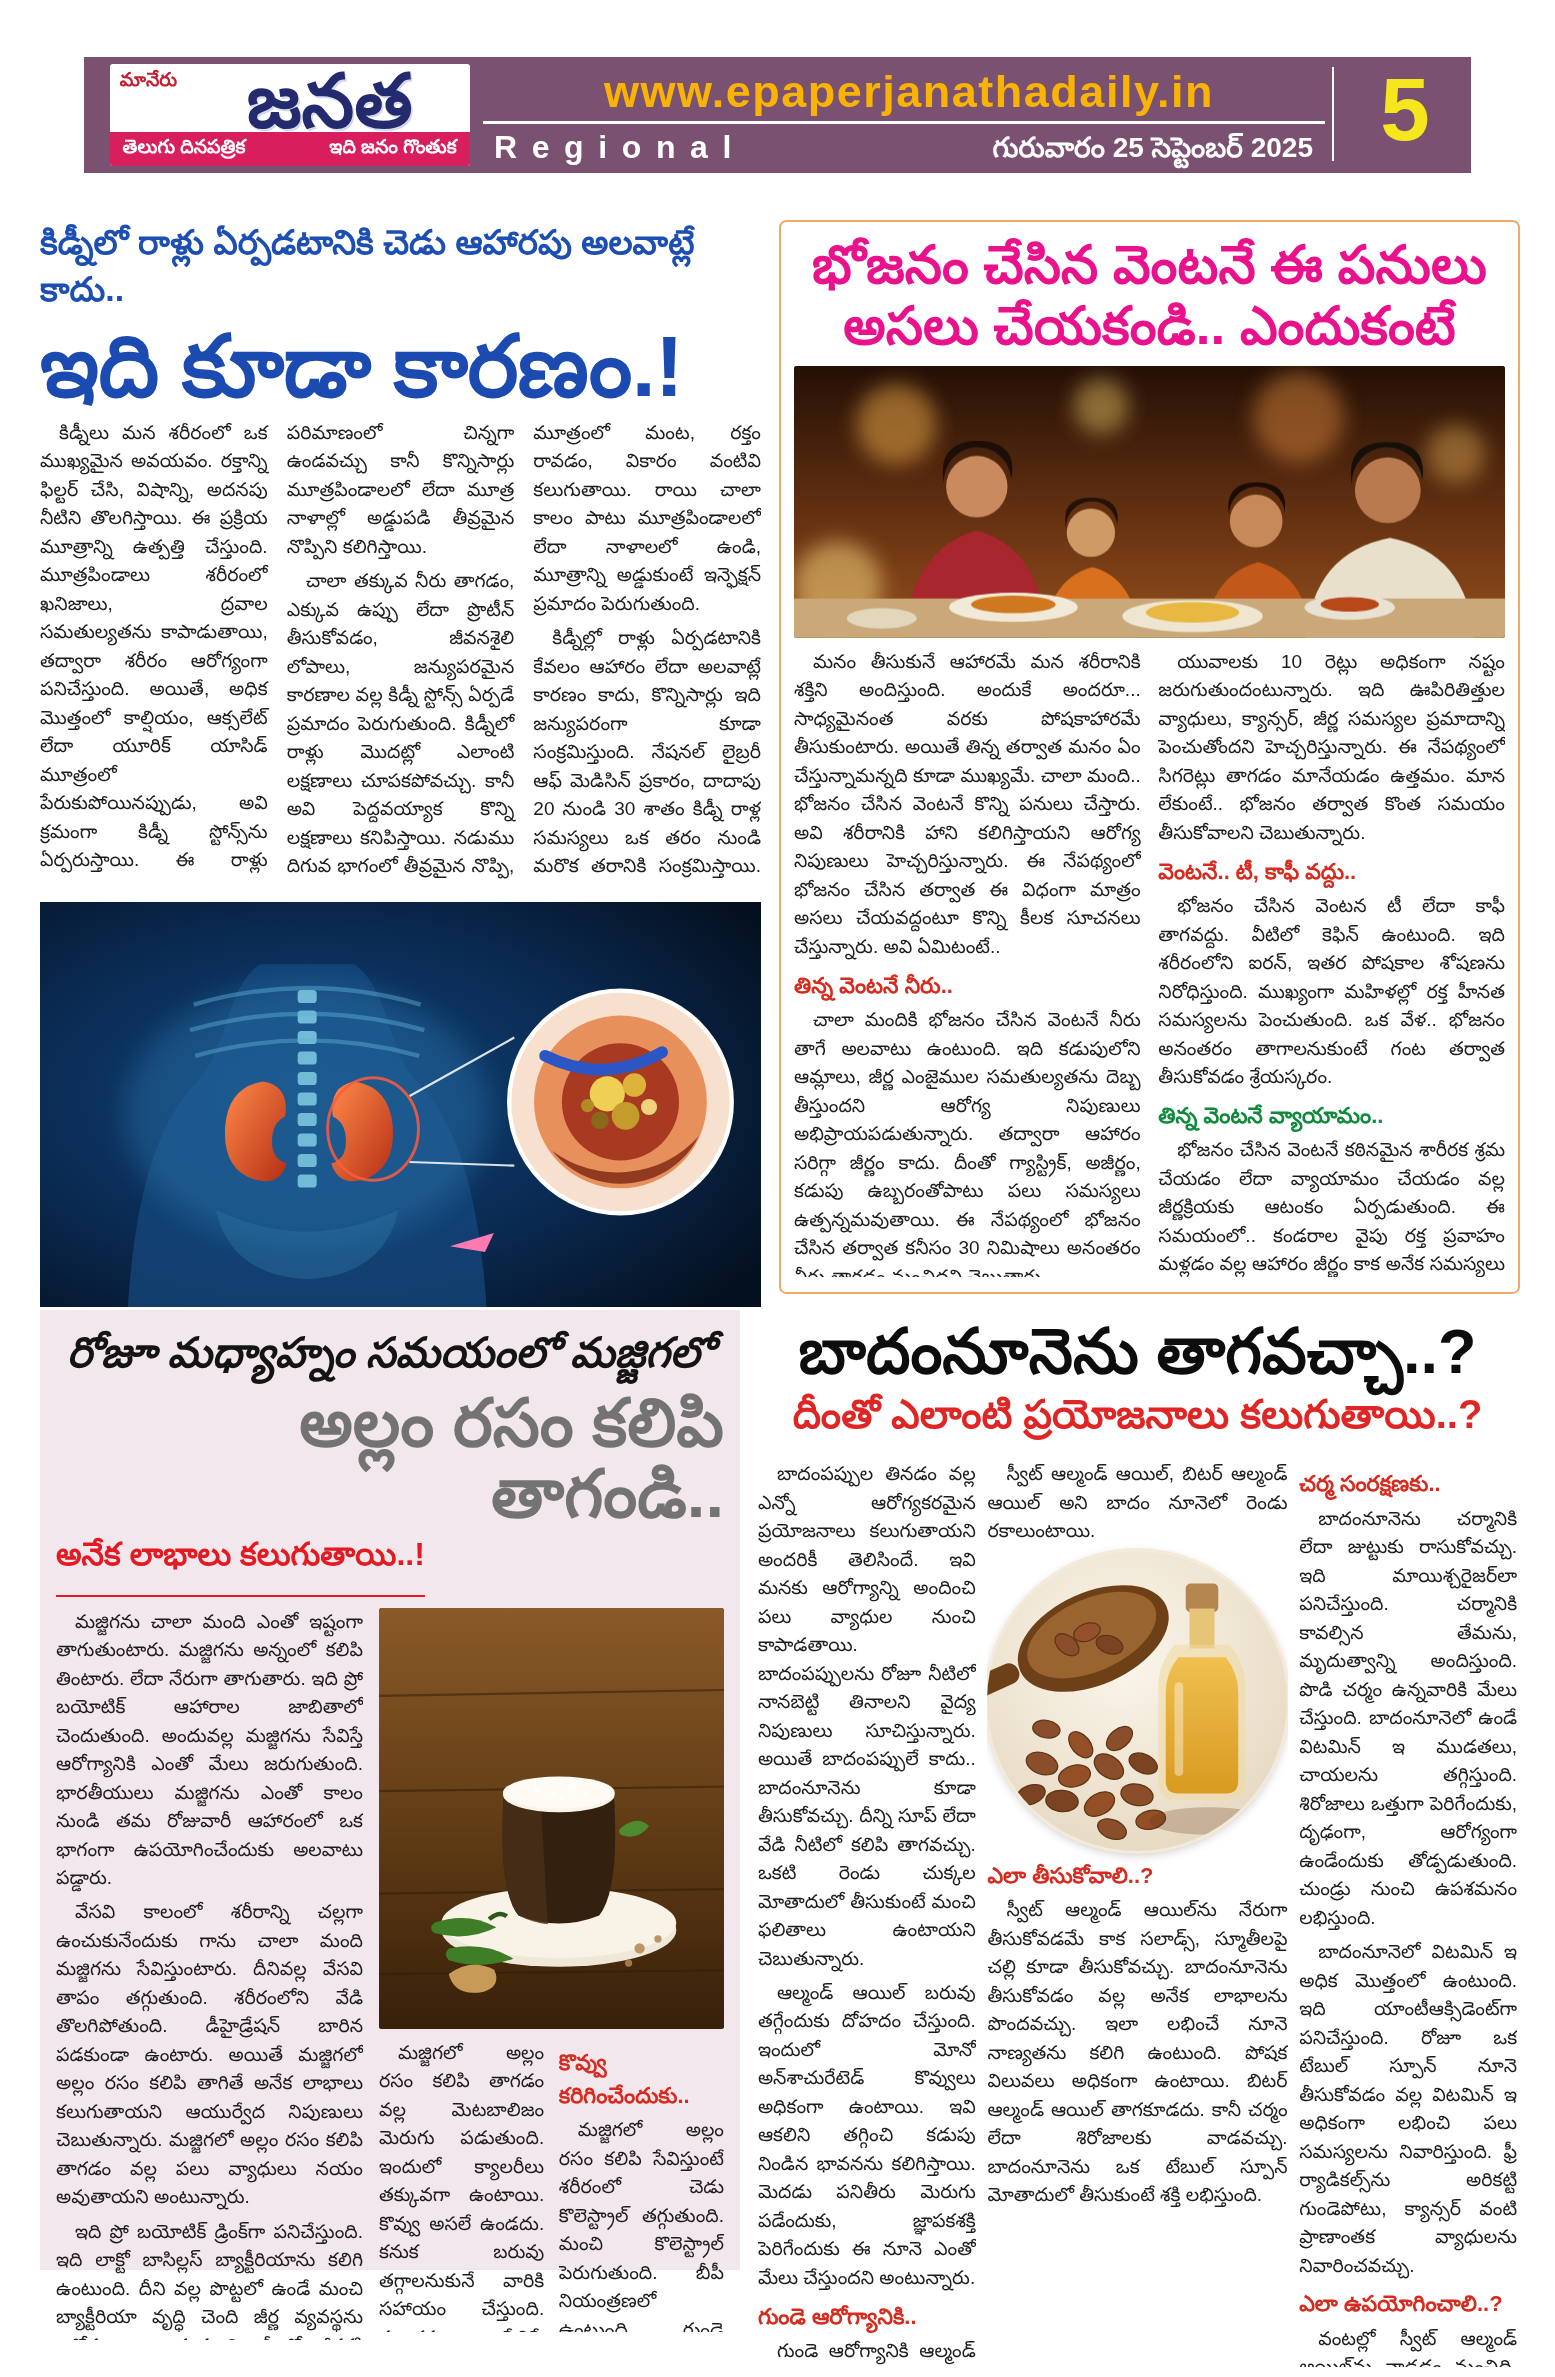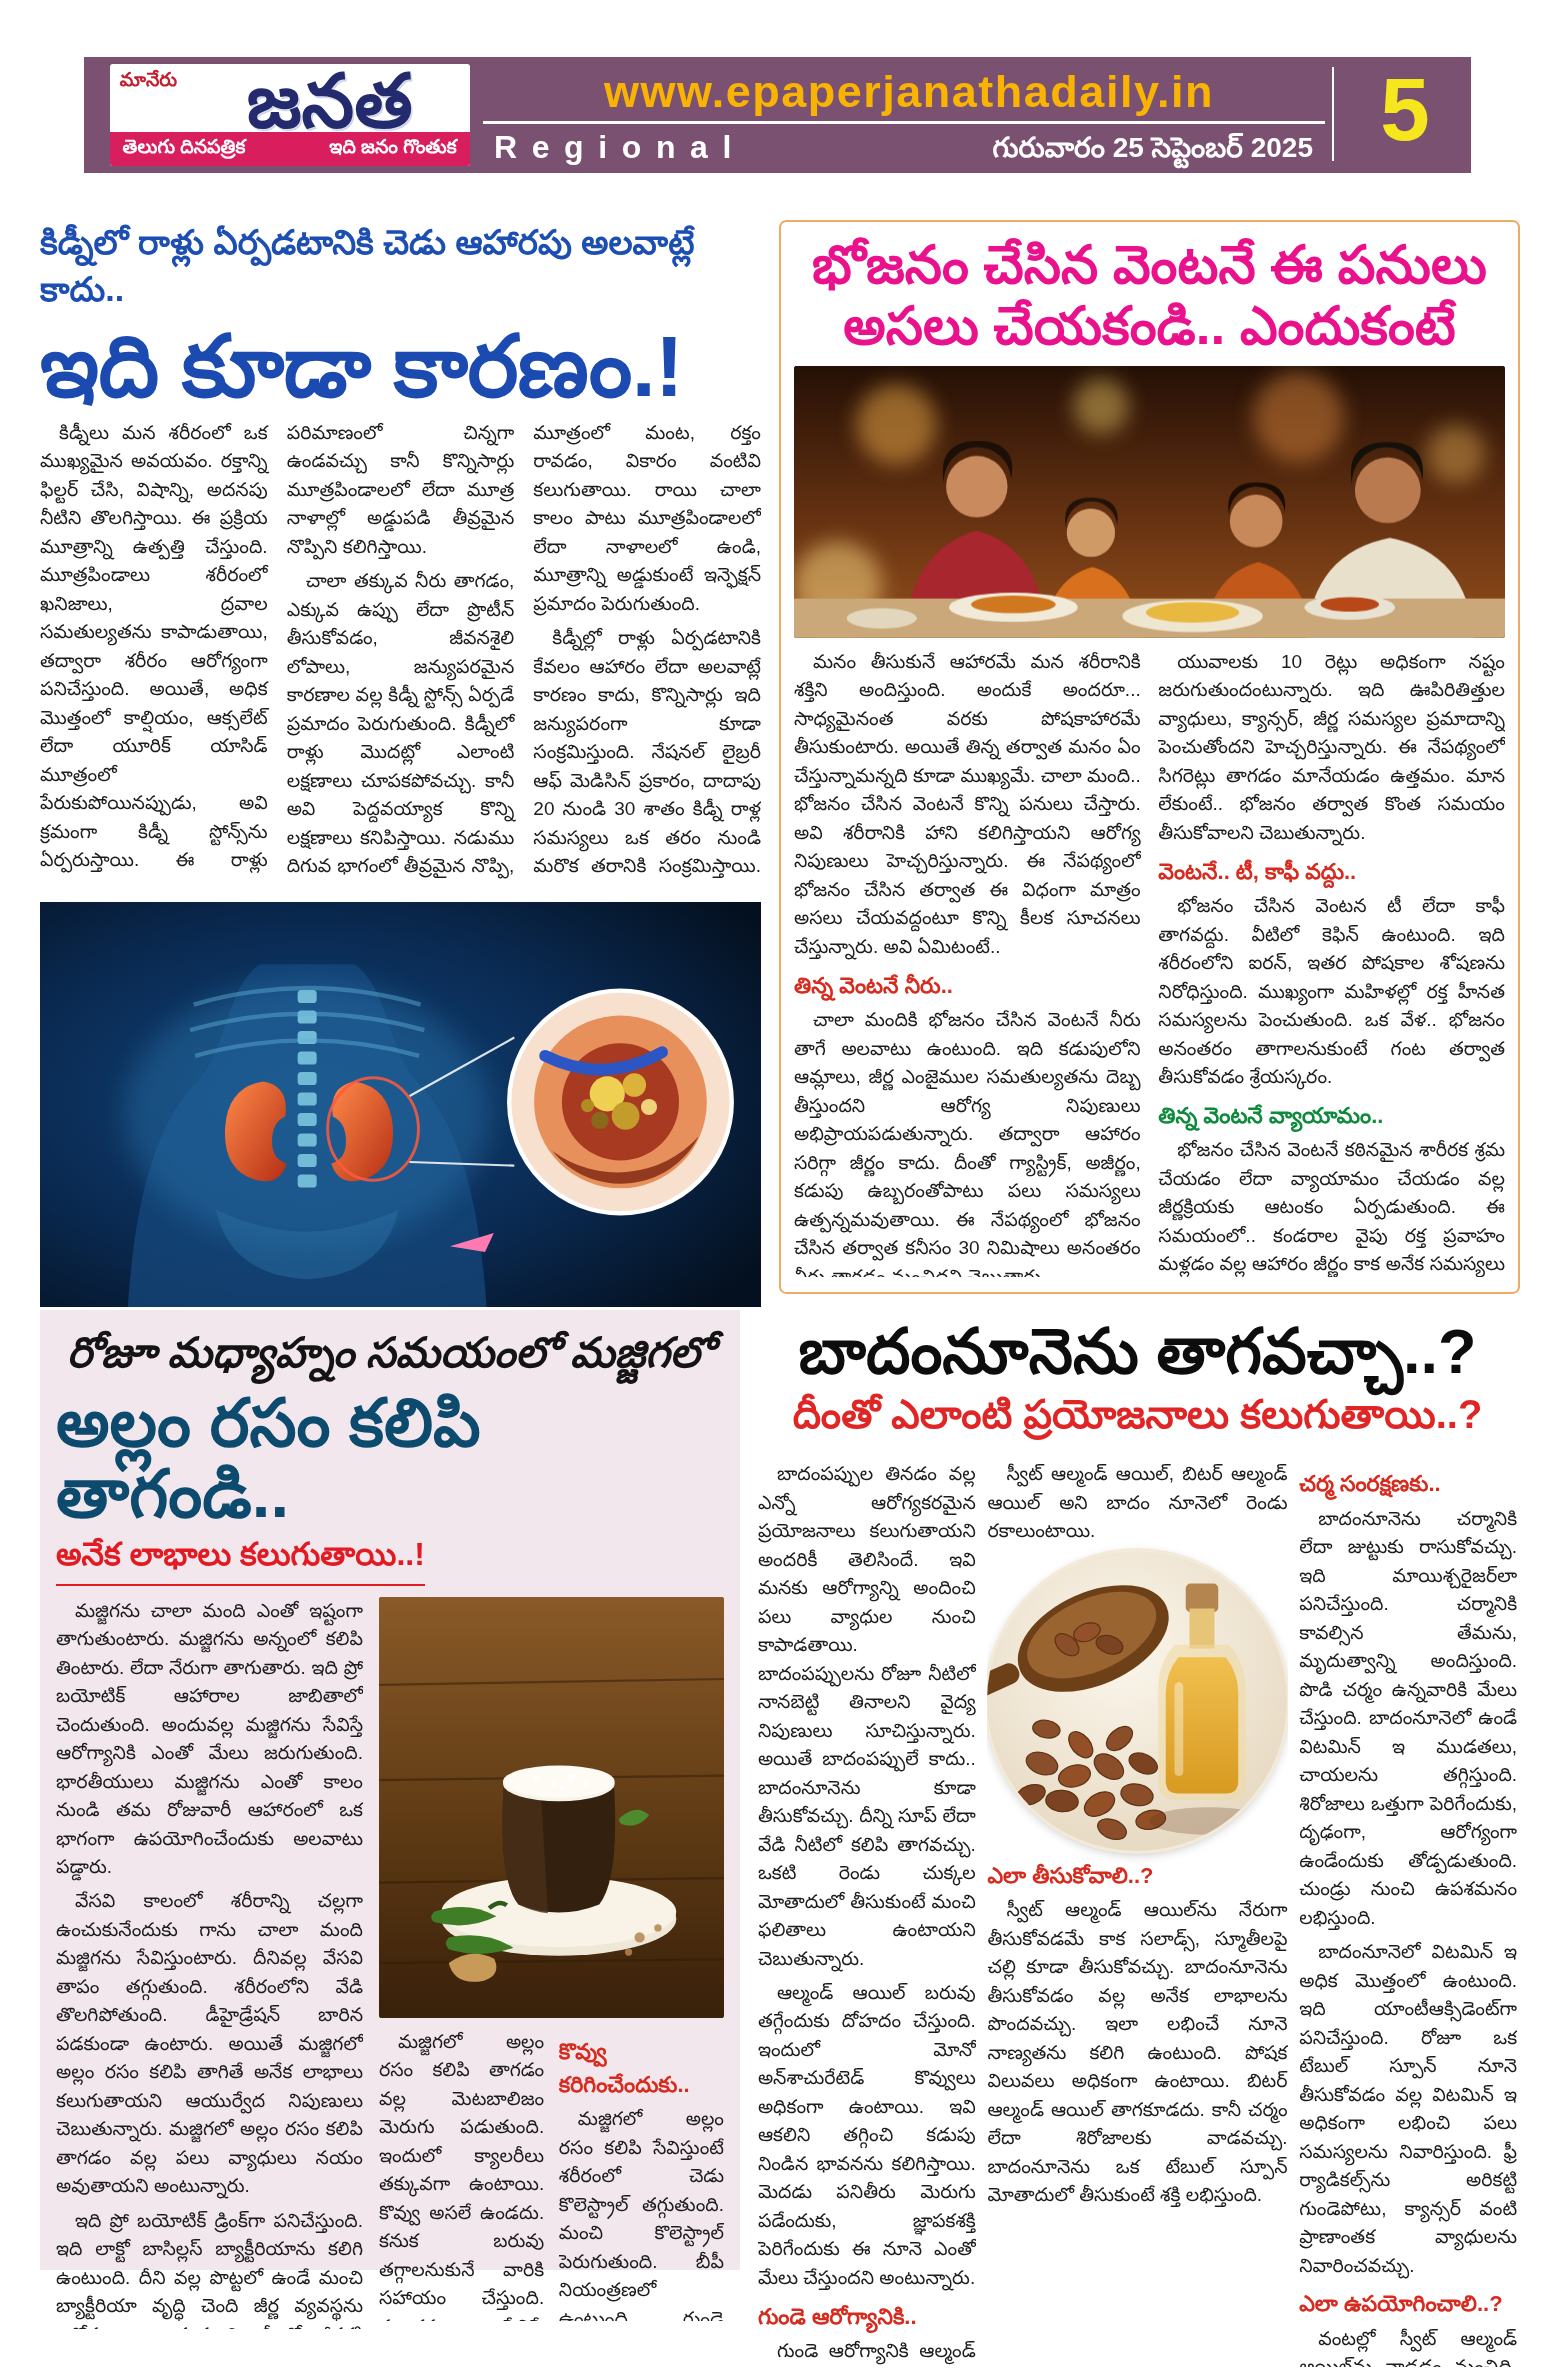--- a/index.html
+++ b/index.html
@@ -40,23 +40,23 @@
   .meal{position:absolute;left:779px;top:220px;width:741px;height:1074px;border:2.9px solid #efa968;
         border-radius:7.3px;box-sizing:border-box;padding:10.2px 13px;background:#fff;}
   .meal .headline{color:#e9118c;font-size:53px;font-weight:900;text-align:center;line-height:1.15;margin:2.9px 0 8.8px;}
   .meal-photo{width:100%;height:272px;background:#2b1206;border-radius:2.9px;overflow:hidden;}
   .meal-cols{display:flex;gap:17.6px;margin-top:10.2px;height:629px;overflow:hidden;}
   .meal-col{flex:1;overflow:hidden;}
   
   .ginger{position:absolute;left:40px;top:1310px;width:700px;height:960px;background:#f3e7ee;
           box-sizing:border-box;padding:16px 16px 13px;}
   .ginger .h1{font-size:42px;color:#141414;text-align:center;font-weight:600;font-style:italic;margin:2.9px 0 1.5px;}
-  .ginger .h2{font-size:67px;color:#0c4a6e;text-align:left;font-weight:900;line-height:1.05;margin:0 0 7.3px;}
+  .ginger .h2{font-size:67px;color:#737373;text-align:right;font-weight:900;line-height:1.05;margin:0 0 7.3px;}
   .ginger .benefit{display:inline-block;color:#e21b22;font-size:32px;font-weight:bold;
-                   border-bottom:2.9px solid #e21b22;padding-bottom:4px;margin:0 0 10.2px;}
+                   border-bottom:2.9px solid #e21b22;padding-bottom:15px;margin:0 0 10.2px;}
   .ginger-main{display:grid;grid-template-columns:307px 1fr;gap:16px;}
   .ginger-left{height:732px;overflow:hidden;}
   .ginger-photo{width:100%;height:421px;background:#3a2008;border-radius:2.9px;overflow:hidden;}
   .ginger-bottom{display:flex;gap:14.6px;margin-top:10.2px;height:293px;overflow:hidden;}
   .ginger-bottom>div{flex:1;overflow:hidden;}
   
   .almond{position:absolute;left:755px;top:1311px;width:765px;height:1061px;box-sizing:border-box;padding:4.4px 2.9px;}
   .almond .headline{font-size:63px;font-weight:900;color:#0d0d0d;text-align:center;line-height:1.1;margin:1.5px 0 5.9px;}
   .almond .subhead{font-size:40px;font-weight:bold;color:#e02525;text-align:center;margin:0 0 13px;}
   .almond-cols{display:flex;gap:11.7px;height:907px;overflow:hidden;}

